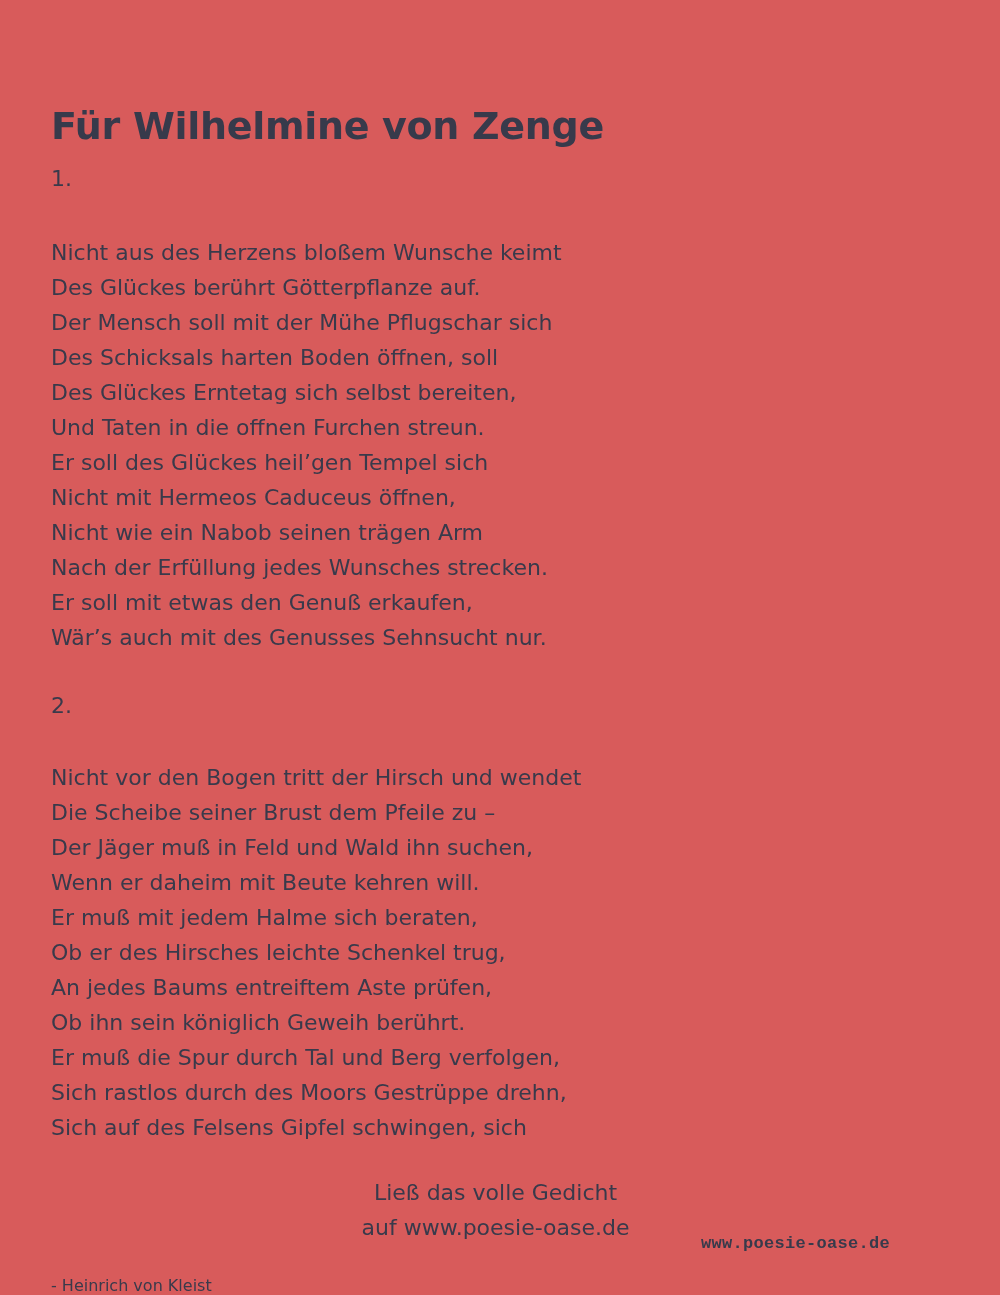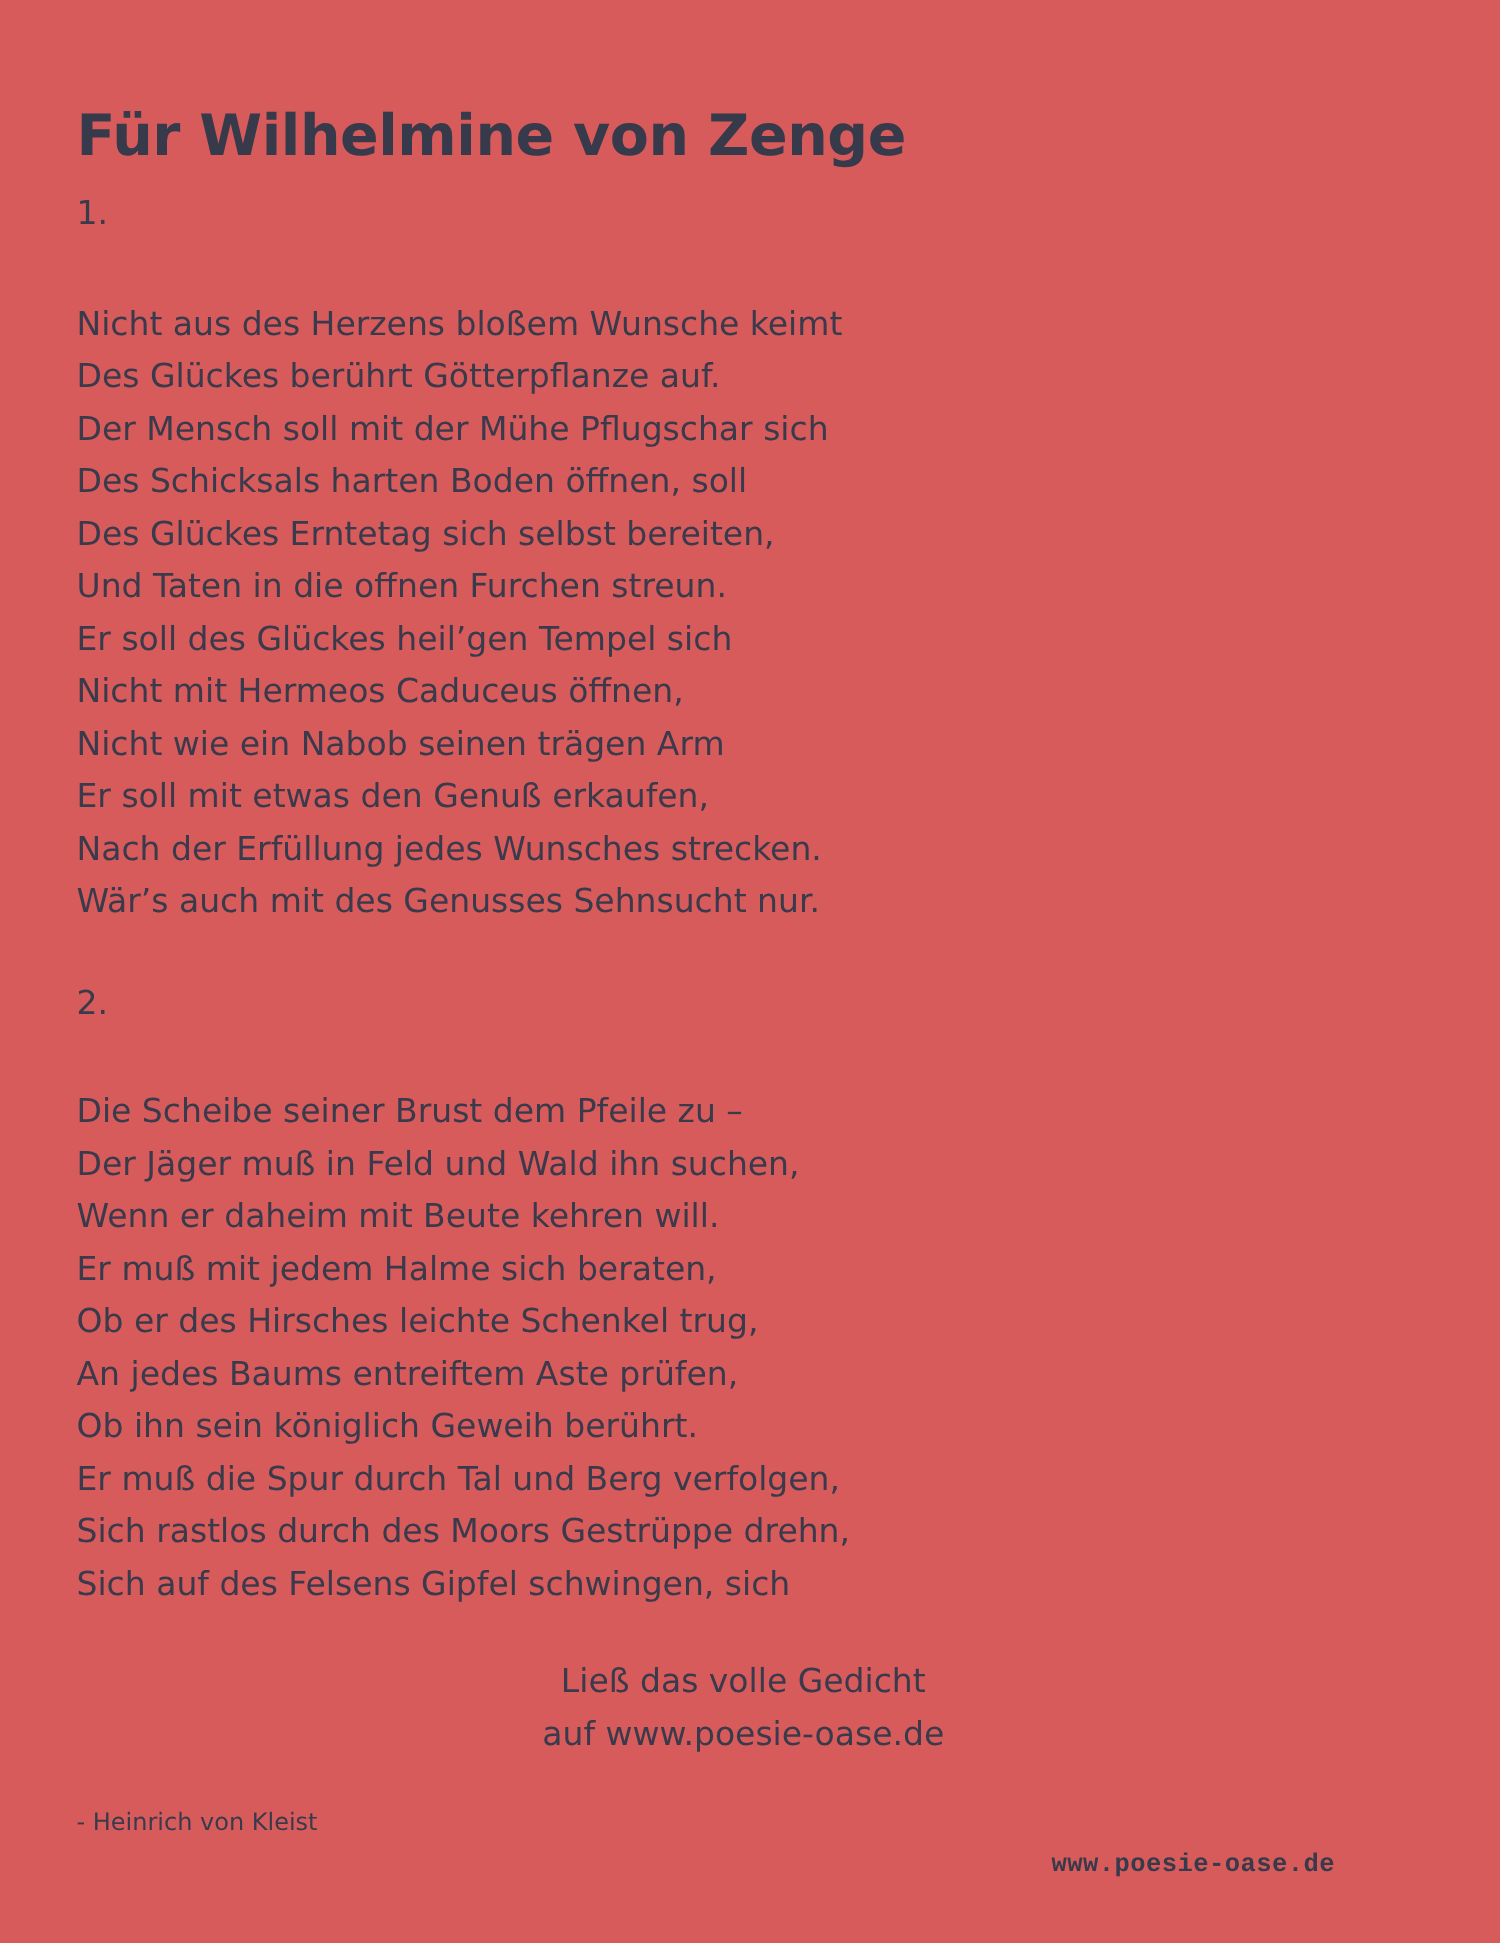--- a/index.html
+++ b/index.html
@@ -13,20 +13,21 @@
     position: relative;
     background: #d85b5b;
     font-family: "DejaVu Sans", "Liberation Sans", sans-serif;
     color: #393a4b;
   }
   .page {
     position: absolute;
     inset: 0;
     padding: 69px 60px 0 51px;
     box-sizing: border-box;
+    margin-top: 36px;
   }
   .title {
     margin: 0;
     font-size: 38px;
     line-height: 42px;
     font-weight: 700;
     letter-spacing: -0.3px;
     color: #373a4b;
   }
   .section-num {
@@ -83,28 +84,29 @@
   <div class="stanza">
     <div class="line">Nicht aus des Herzens bloßem Wunsche keimt</div>
     <div class="line">Des Glückes berührt Götterpflanze auf.</div>
     <div class="line">Der Mensch soll mit der Mühe Pflugschar sich</div>
     <div class="line">Des Schicksals harten Boden öffnen, soll</div>
     <div class="line">Des Glückes Erntetag sich selbst bereiten,</div>
     <div class="line">Und Taten in die offnen Furchen streun.</div>
     <div class="line">Er soll des Glückes heil’gen Tempel sich</div>
     <div class="line">Nicht mit Hermeos Caduceus öffnen,</div>
     <div class="line">Nicht wie ein Nabob seinen trägen Arm</div>
+    <div class="line">Nach der Erfüllung jedes Wunsches strecken.</div>
     <div class="line">Er soll mit etwas den Genuß erkaufen,</div>
-    <div class="line">Nach der Erfüllung jedes Wunsches strecken.</div>
     <div class="line">Wär’s auch mit des Genusses Sehnsucht nur.</div>
   </div>
 
   <div class="section-num second">2.</div>
 
   <div class="stanza second">
+    <div class="line">Nicht vor den Bogen tritt der Hirsch und wendet</div>
     <div class="line">Die Scheibe seiner Brust dem Pfeile zu –</div>
     <div class="line">Der Jäger muß in Feld und Wald ihn suchen,</div>
     <div class="line">Wenn er daheim mit Beute kehren will.</div>
     <div class="line">Er muß mit jedem Halme sich beraten,</div>
     <div class="line">Ob er des Hirsches leichte Schenkel trug,</div>
     <div class="line">An jedes Baums entreiftem Aste prüfen,</div>
     <div class="line">Ob ihn sein königlich Geweih berührt.</div>
     <div class="line">Er muß die Spur durch Tal und Berg verfolgen,</div>
     <div class="line">Sich rastlos durch des Moors Gestrüppe drehn,</div>
     <div class="line">Sich auf des Felsens Gipfel schwingen, sich</div>

